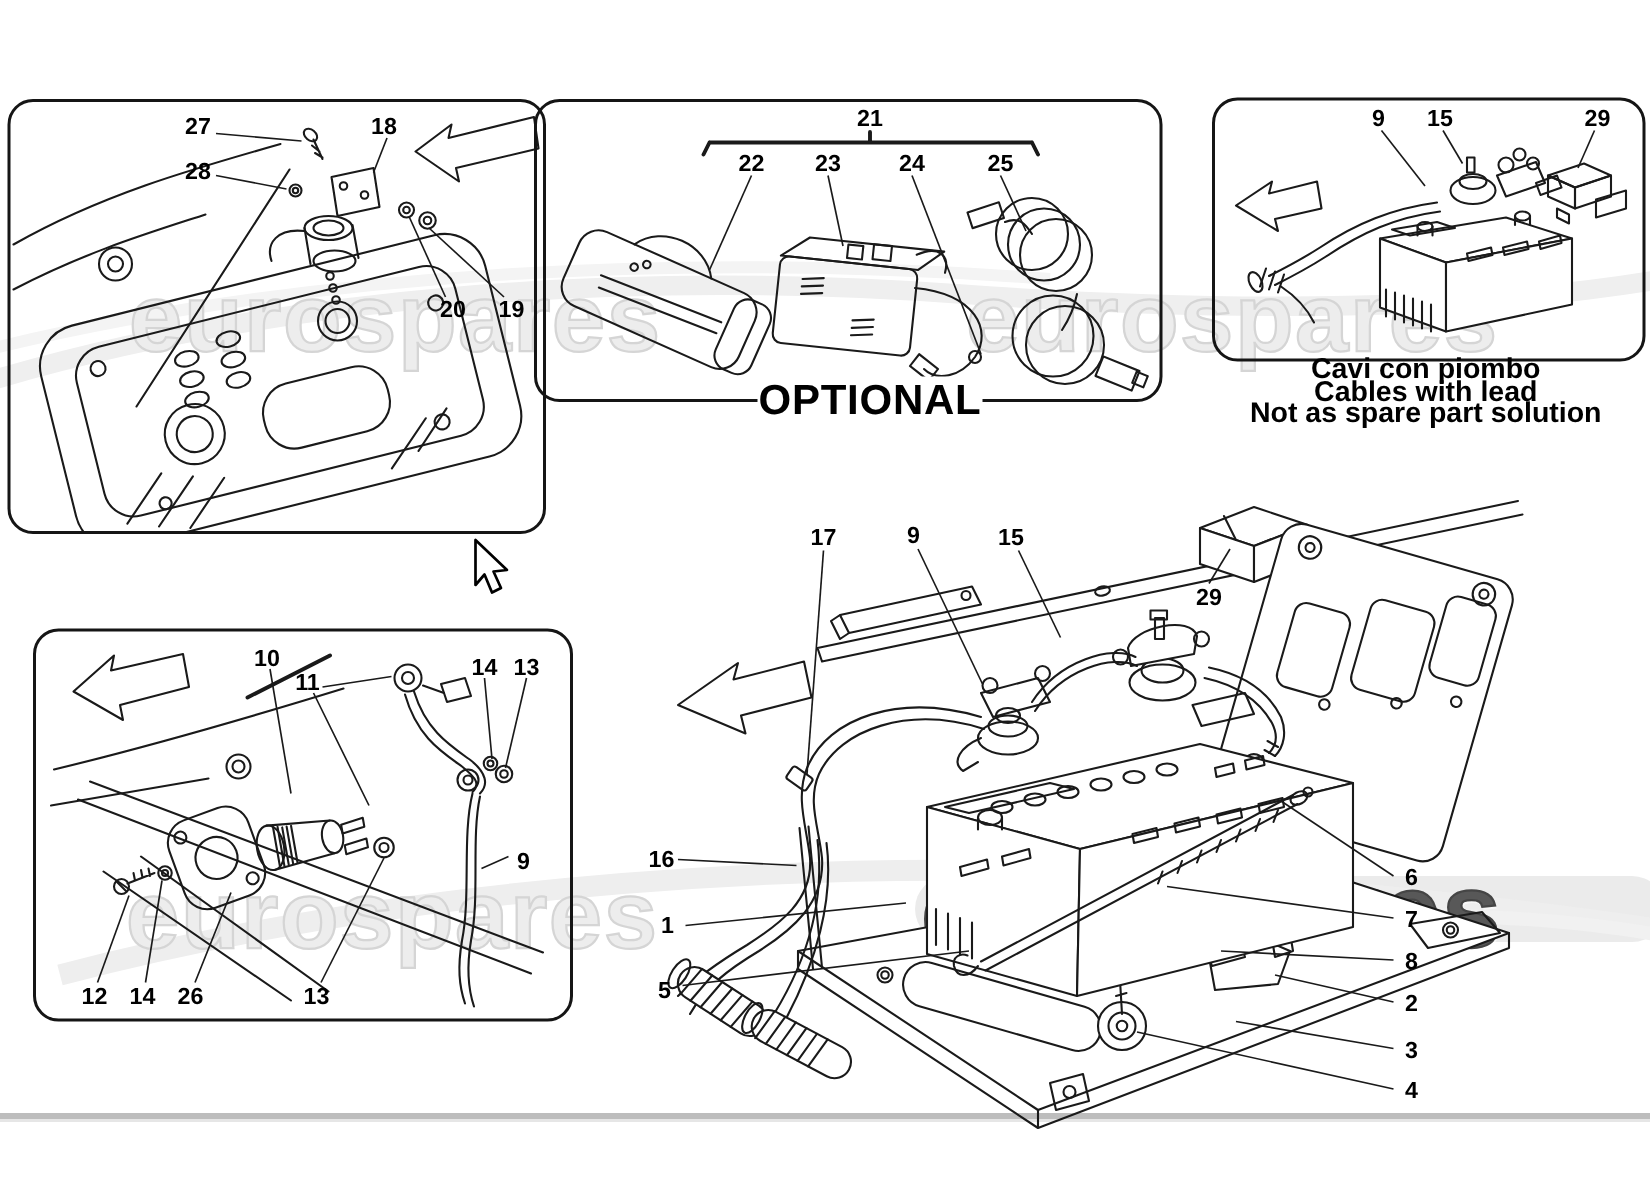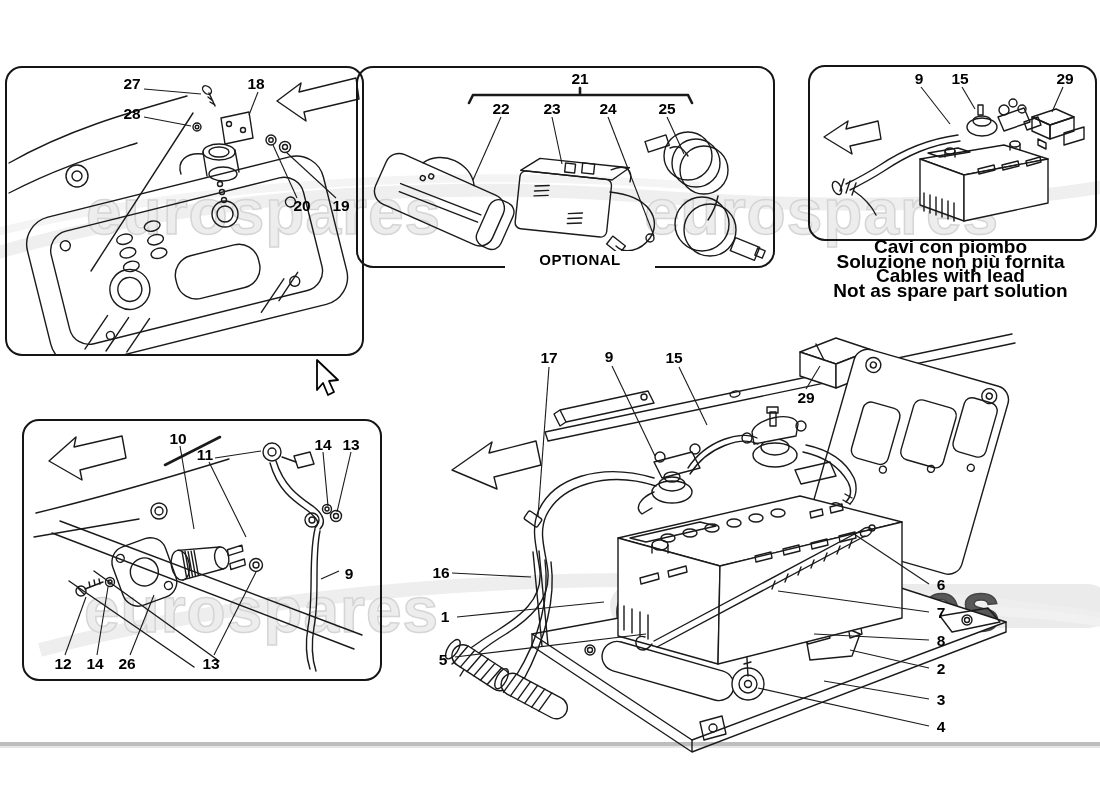--- a/index.html
+++ b/index.html
@@ -7,21 +7,21 @@
          font-family:"Liberation Sans",sans-serif;}
   svg{display:block;}
   .abs{position:absolute;}
   .panel{position:absolute;border:2.5px solid #151515;border-radius:17px;background:transparent;text-align:center;}
   .wm{position:absolute;font-weight:700;letter-spacing:1px;white-space:nowrap;
       color:#ededed;-webkit-text-stroke:1.5px #d5d5d5;user-select:none;line-height:1;}
   .wm.dark{color:#585858;-webkit-text-stroke:1.5px #454545;text-shadow:1px 2px 0 rgba(255,255,255,.55);}
   .caption{position:absolute;left:810px;top:240px;width:281px;text-align:center;
            font-weight:bold;font-size:19px;line-height:14.6px;color:#000;}
   .optional-label{position:absolute;left:505px;top:251px;width:150px;text-align:center;
-           background:#fff;font-weight:bold;font-size:15px;letter-spacing:.5px;color:#000;}
+           background:#fff;font-weight:bold;font-size:28px;letter-spacing:.5px;color:#000;}
   .bottom-rule{position:absolute;left:0;top:742px;width:1100px;height:4px;background:#bdbdbd;}
   .bottom-rule2{position:absolute;left:0;top:746px;width:1100px;height:2px;background:#e6e6e6;}
   .ln{stroke:#1a1a1a;fill:none;stroke-width:1.4;stroke-linecap:round;stroke-linejoin:round;}
   .fw{fill:#fff;stroke:#1a1a1a;stroke-width:1.4;stroke-linejoin:round;}
   .ld{stroke:#1a1a1a;fill:none;stroke-width:1.1;}
   .num{font:bold 15.5px "Liberation Sans",sans-serif;fill:#000;}
   .thk{stroke-width:2.6;}
 </style>
 </head>
 <body>
@@ -212,21 +212,20 @@
       <path class="ld" d="M111,20 L140,57"></path>
       <path class="ld" d="M152,20 L165,42"></path>
       <path class="ld" d="M253,20 L242,45"></path>
       <text class="num" x="109" y="17" text-anchor="middle">9</text>
       <text class="num" x="150" y="17" text-anchor="middle">15</text>
       <text class="num" x="255" y="17" text-anchor="middle">29</text>
     </svg>
   </div>
   <div class="caption">
     <div>Cavi con piombo</div>
-    <div>Soluzione non più fornita</div>
     <div>Cables with lead</div>
     <div>Not as spare part solution</div>
   </div>
 
   <div class="panel" style="left:22px;top:419px;width:356px;height:258px">
     <svg width="356" height="258" viewBox="0 0 356 258">
       <g>
         <path class="fw" d="M25,40 L52,16 L50,26 L98,15 L102,37 L56,49 L58,59 Z"></path>
       </g>
       <g>

